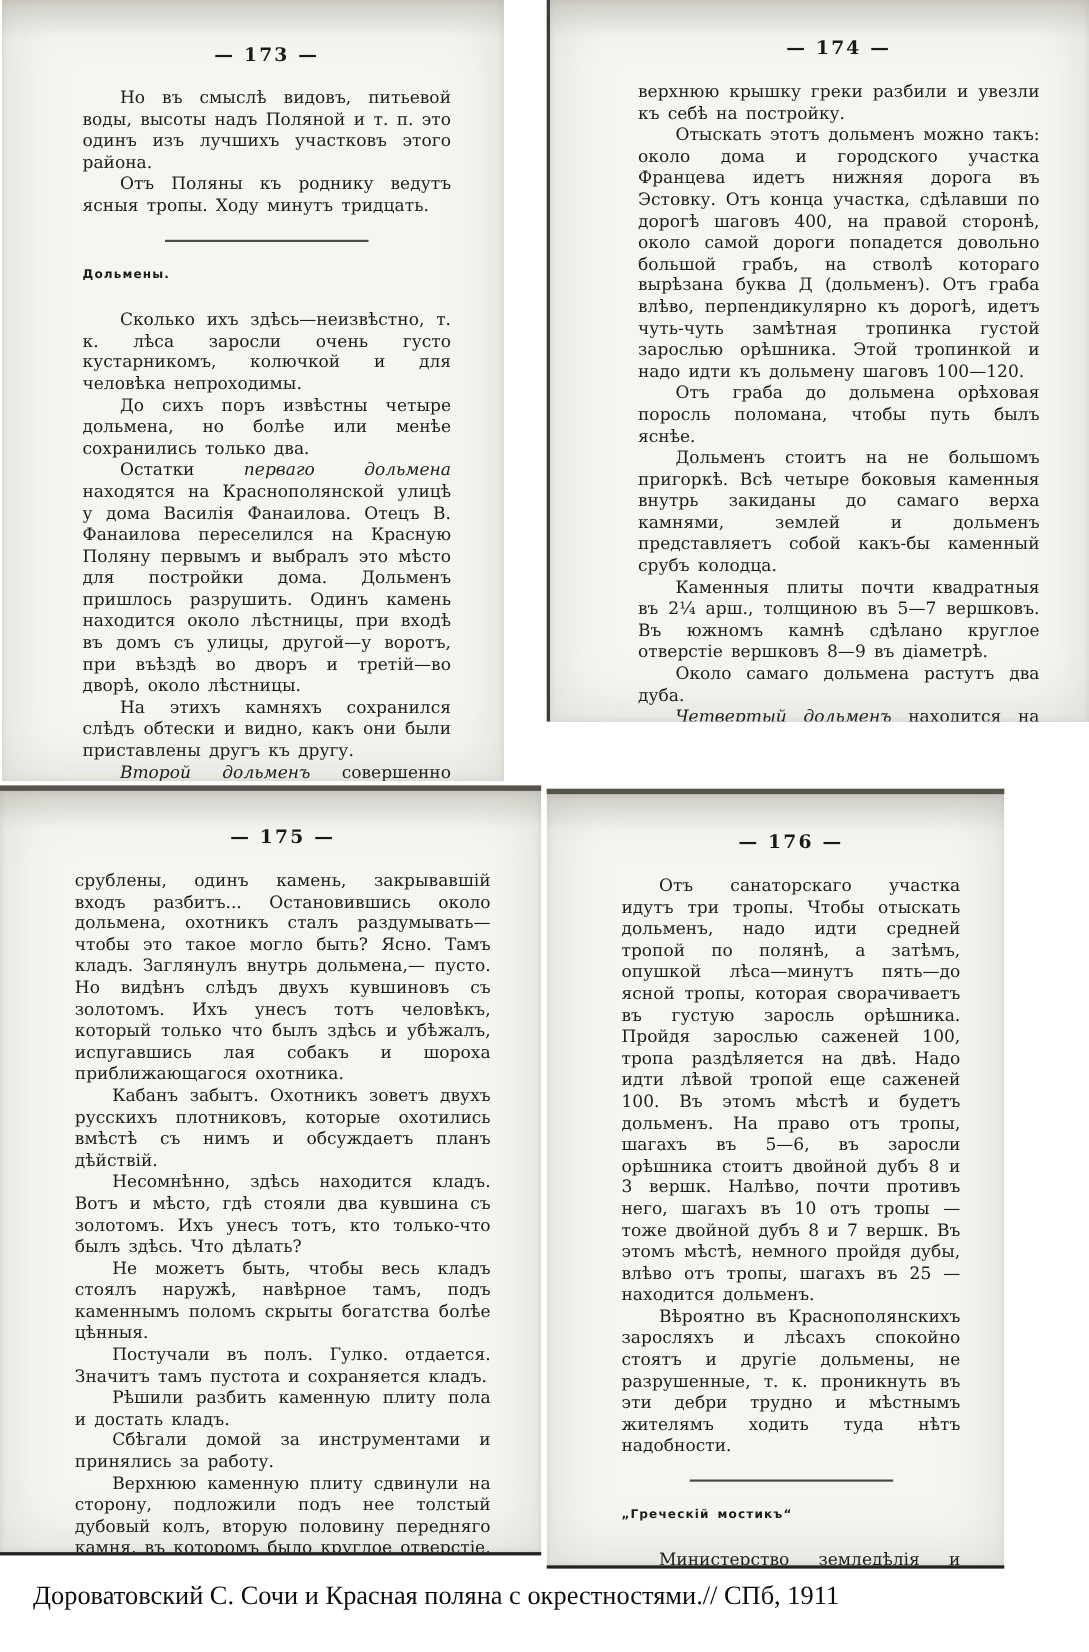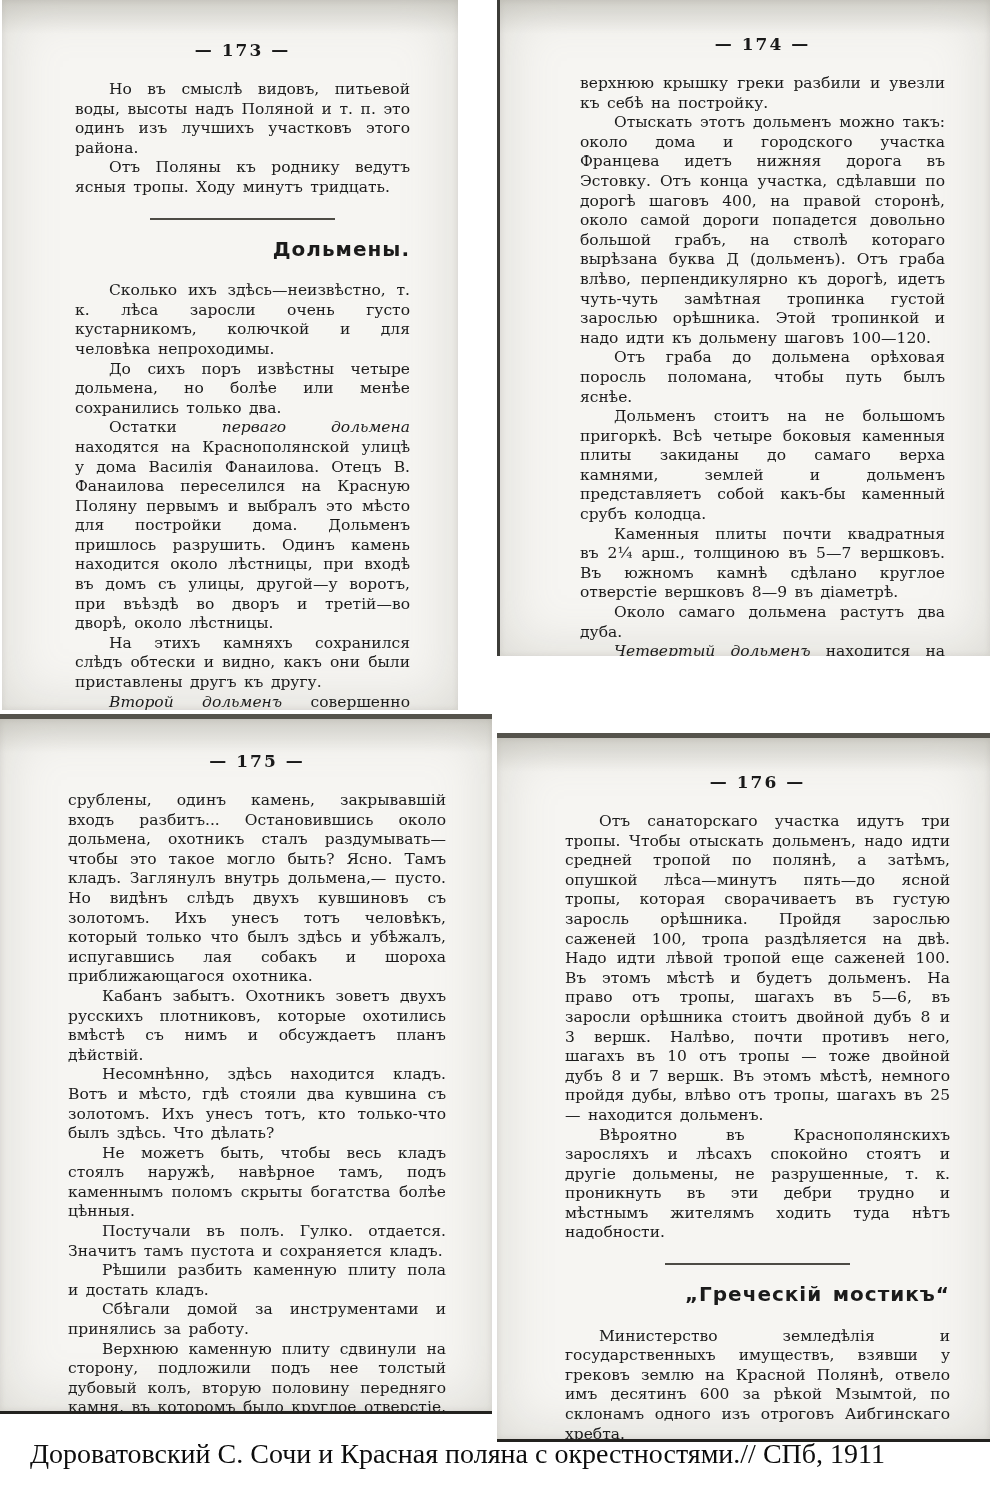--- a/index.html
+++ b/index.html
@@ -11,41 +11,41 @@
     position:absolute;background:#f6f5f2;color:#1b1b1b;overflow:hidden;
     box-shadow: inset 0 0 55px rgba(145,143,130,0.28), inset 0 0 6px rgba(120,118,105,0.18);
   }
   .page .scan-shade{
     position:absolute;left:0;top:0;right:0;height:34px;pointer-events:none;
     background:linear-gradient(to bottom, rgba(150,148,136,0.30), rgba(150,148,136,0));
   }
   #p173{left:2px;top:0;width:456px;height:710px;padding:40px 48px 0 73px;box-sizing:border-box;}
   #p174{left:497px;top:0;width:493px;height:656px;padding:34px 45px 0 80px;box-sizing:border-box;border-left:3px solid #3c3c38;}
   #p175{left:0;top:714px;width:492px;height:700px;padding:32px 46px 0 68px;box-sizing:border-box;border-top:5px solid #55534c;border-bottom:3px solid #23221f;}
-  #p176{left:497px;top:717px;width:493px;height:709px;padding:34px 40px 0 68px;box-sizing:border-box;border-top:5px solid #55534c;border-bottom:3px solid #23221f;margin-top:16px;}
+  #p176{left:497px;top:717px;width:416px;height:709px;padding:34px 40px 0 68px;box-sizing:border-box;border-top:5px solid #55534c;border-bottom:3px solid #23221f;}
   .pageno{
     text-align:center;font-size:17px;letter-spacing:2px;margin-bottom:20px;
     font-weight:bold;color:#191919;
   }
   .content{
     font-size:15.5px;line-height:19.6px;text-align:justify;word-spacing:2.5px;
   }
   .content p.para{margin:0;text-indent:34px;}
   .content p.para.noindent{text-indent:0;}
   .content p.para i{font-style:italic;}
   .content .heading{
-    font-family:"DejaVu Sans", sans-serif;font-weight:bold;text-align:right;
-    font-size:20px;letter-spacing:1px;margin:6px 0 22px 0;text-indent:0;
+    font-family:"DejaVu Sans", sans-serif;font-weight:bold;text-align:left;
+    font-size:11px;letter-spacing:1px;margin:6px 0 22px 0;text-indent:0;
   }
   .content .rule{
     width:185px;height:2px;background:#4d4b45;margin:20px auto 20px auto;
   }
   #caption{
     position:absolute;left:30px;top:1438px;width:930px;
-    font-family:"Liberation Serif", serif;font-size:28px;color:#0d0d0d;
+    font-family:"Liberation Serif", serif;font-size:24px;color:#0d0d0d;
   }
 </style>
 </head>
 <body>
 
 <div class="page" id="p173">
   <div class="scan-shade"></div>
   <div class="pageno">— 173 —</div>
   <div class="content">
       <p class="para">Но въ смыслѣ видовъ, питьевой воды, высоты надъ Поляной и т. п. это одинъ изъ лучшихъ участковъ этого района.</p>
@@ -60,21 +60,21 @@
     </div>
 </div>
 
 <div class="page" id="p174">
   <div class="scan-shade"></div>
   <div class="pageno">— 174 —</div>
   <div class="content">
       <p class="para noindent">верхнюю крышку греки разбили и увезли къ себѣ на постройку.</p>
       <p class="para">Отыскать этотъ дольменъ можно такъ: около дома и городского участка Францева идетъ нижняя дорога въ Эстовку. Отъ конца участка, сдѣлавши по дорогѣ шаговъ 400, на правой сторонѣ, около самой дороги попадется довольно большой грабъ, на стволѣ котораго вырѣзана буква Д (дольменъ). Отъ граба влѣво, перпендикулярно къ дорогѣ, идетъ чуть-чуть замѣтная тропинка густой зарослью орѣшника. Этой тропинкой и надо идти къ дольмену шаговъ 100—120.</p>
       <p class="para">Отъ граба до дольмена орѣховая поросль поломана, чтобы путь былъ яснѣе.</p>
-      <p class="para">Дольменъ стоитъ на не большомъ пригоркѣ. Всѣ четыре боковыя каменныя плиты закиданы до самаго верха камнями, землей и дольменъ представляетъ собой какъ-бы каменный срубъ колодца.</p>
+      <p class="para">Дольменъ стоитъ на не большомъ пригоркѣ. Всѣ четыре боковыя каменныя внутрь закиданы до самаго верха камнями, землей и дольменъ представляетъ собой какъ-бы каменный срубъ колодца.</p>
       <p class="para">Каменныя плиты почти квадратныя въ 2¼ арш., толщиною въ 5—7 вершковъ. Въ южномъ камнѣ сдѣлано круглое отверстіе вершковъ 8—9 въ діаметрѣ.</p>
       <p class="para">Около самаго дольмена растутъ два дуба.</p>
       <p class="para"><i>Четвертый дольменъ</i> находится на санаторскомъ участкѣ. Его открыли года четыре тому назадъ.</p>
       <p class="para">Мѣстный житель, завѣдывающій участками, былъ на охотѣ и, преслѣдуя подстрѣленнаго кабана, пробирался черезъ чащу орѣшника, гдѣ и набрелъ на дольменъ. Около дольмена кусты орѣшника, какъ онъ говоритъ, были только что</p>
     </div>
 </div>
 
 <div class="page" id="p175">
   <div class="scan-shade"></div>
   <div class="pageno">— 175 —</div>

